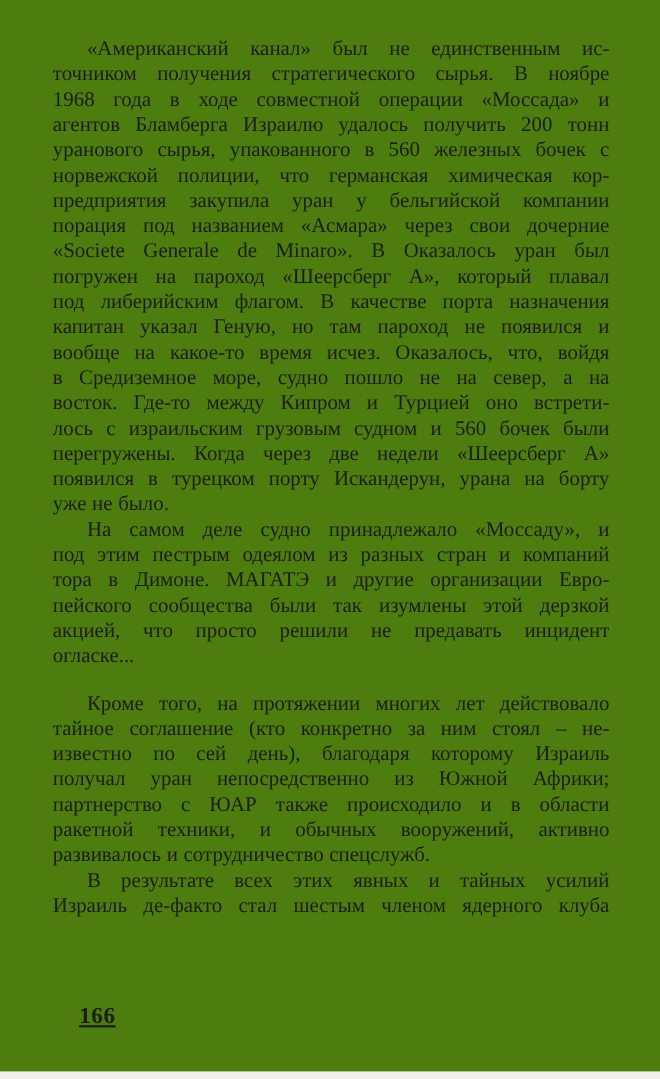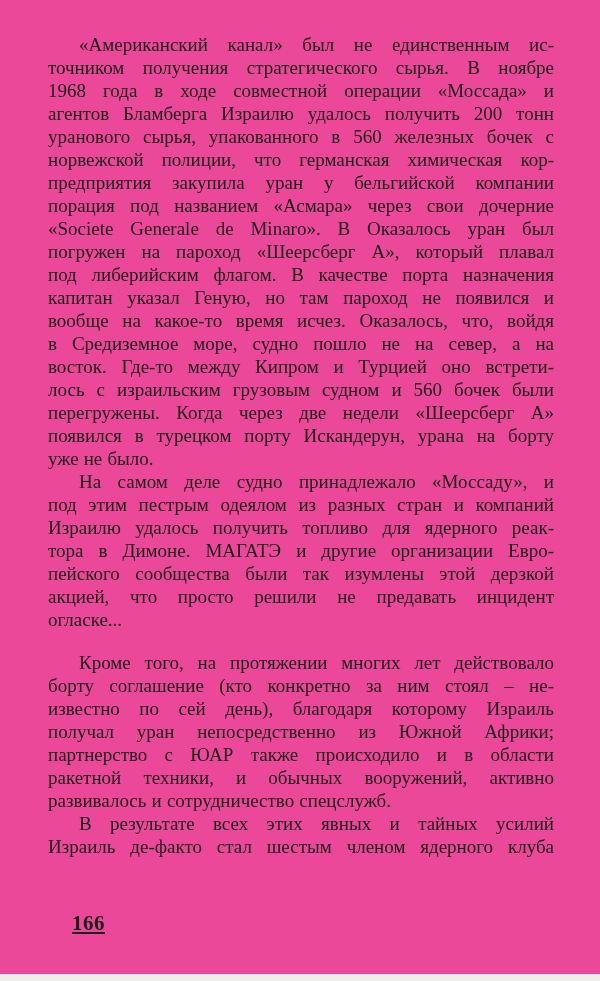--- a/index.html
+++ b/index.html
@@ -53,21 +53,21 @@
     left: 0;
     bottom: 0;
     width: 100%;
     height: 7px;
     background: #efeeec;
   }
 </style>
 </head>
 <body>
 
-<div class="page" style="background: #ec4899; color: rgb(29, 29, 27);">
+<div class="page" style="background: #4d7c0f; color: rgb(29, 29, 27);">
   <div class="text-block">
       <div class="para">
         <div class="line indent">«Американский канал» был не единственным ис-</div>
         <div class="line">точником получения стратегического сырья. В ноябре</div>
         <div class="line">1968 года в ходе совместной операции «Моссада» и</div>
         <div class="line">агентов Бламберга Израилю удалось получить 200 тонн</div>
         <div class="line">уранового сырья, упакованного в 560 железных бочек с</div>
         <div class="line">норвежской полиции, что германская химическая кор-</div>
         <div class="line">предприятия закупила уран у бельгийской компании</div>
         <div class="line">порация под названием «Асмара» через свои дочерние</div>
@@ -79,29 +79,28 @@
         <div class="line">в Средиземное море, судно пошло не на север, а на</div>
         <div class="line">восток. Где-то между Кипром и Турцией оно встрети-</div>
         <div class="line">лось с израильским грузовым судном и 560 бочек были</div>
         <div class="line">перегружены. Когда через две недели «Шеерсберг А»</div>
         <div class="line">появился в турецком порту Искандерун, урана на борту</div>
         <div class="line flush">уже не было.</div>
       </div>
       <div class="para">
         <div class="line indent">На самом деле судно принадлежало «Моссаду», и</div>
         <div class="line">под этим пестрым одеялом из разных стран и компаний</div>
-        <div class="line">Израилю удалось получить топливо для ядерного реак-</div>
         <div class="line">тора в Димоне. МАГАТЭ и другие организации Евро-</div>
         <div class="line">пейского сообщества были так изумлены этой дерзкой</div>
         <div class="line">акцией, что просто решили не предавать инцидент</div>
         <div class="line flush">огласке...</div>
       </div>
       <div class="para gap">
         <div class="line indent">Кроме того, на протяжении многих лет действовало</div>
-        <div class="line">борту соглашение (кто конкретно за ним стоял – не-</div>
+        <div class="line">тайное соглашение (кто конкретно за ним стоял – не-</div>
         <div class="line">известно по сей день), благодаря которому Израиль</div>
         <div class="line">получал уран непосредственно из Южной Африки;</div>
         <div class="line">партнерство с ЮАР также происходило и в области</div>
         <div class="line">ракетной техники, и обычных вооружений, активно</div>
         <div class="line flush">развивалось и сотрудничество спецслужб.</div>
       </div>
       <div class="para">
         <div class="line indent">В результате всех этих явных и тайных усилий</div>
         <div class="line">Израиль де-факто стал шестым членом ядерного клуба</div>
       </div>

